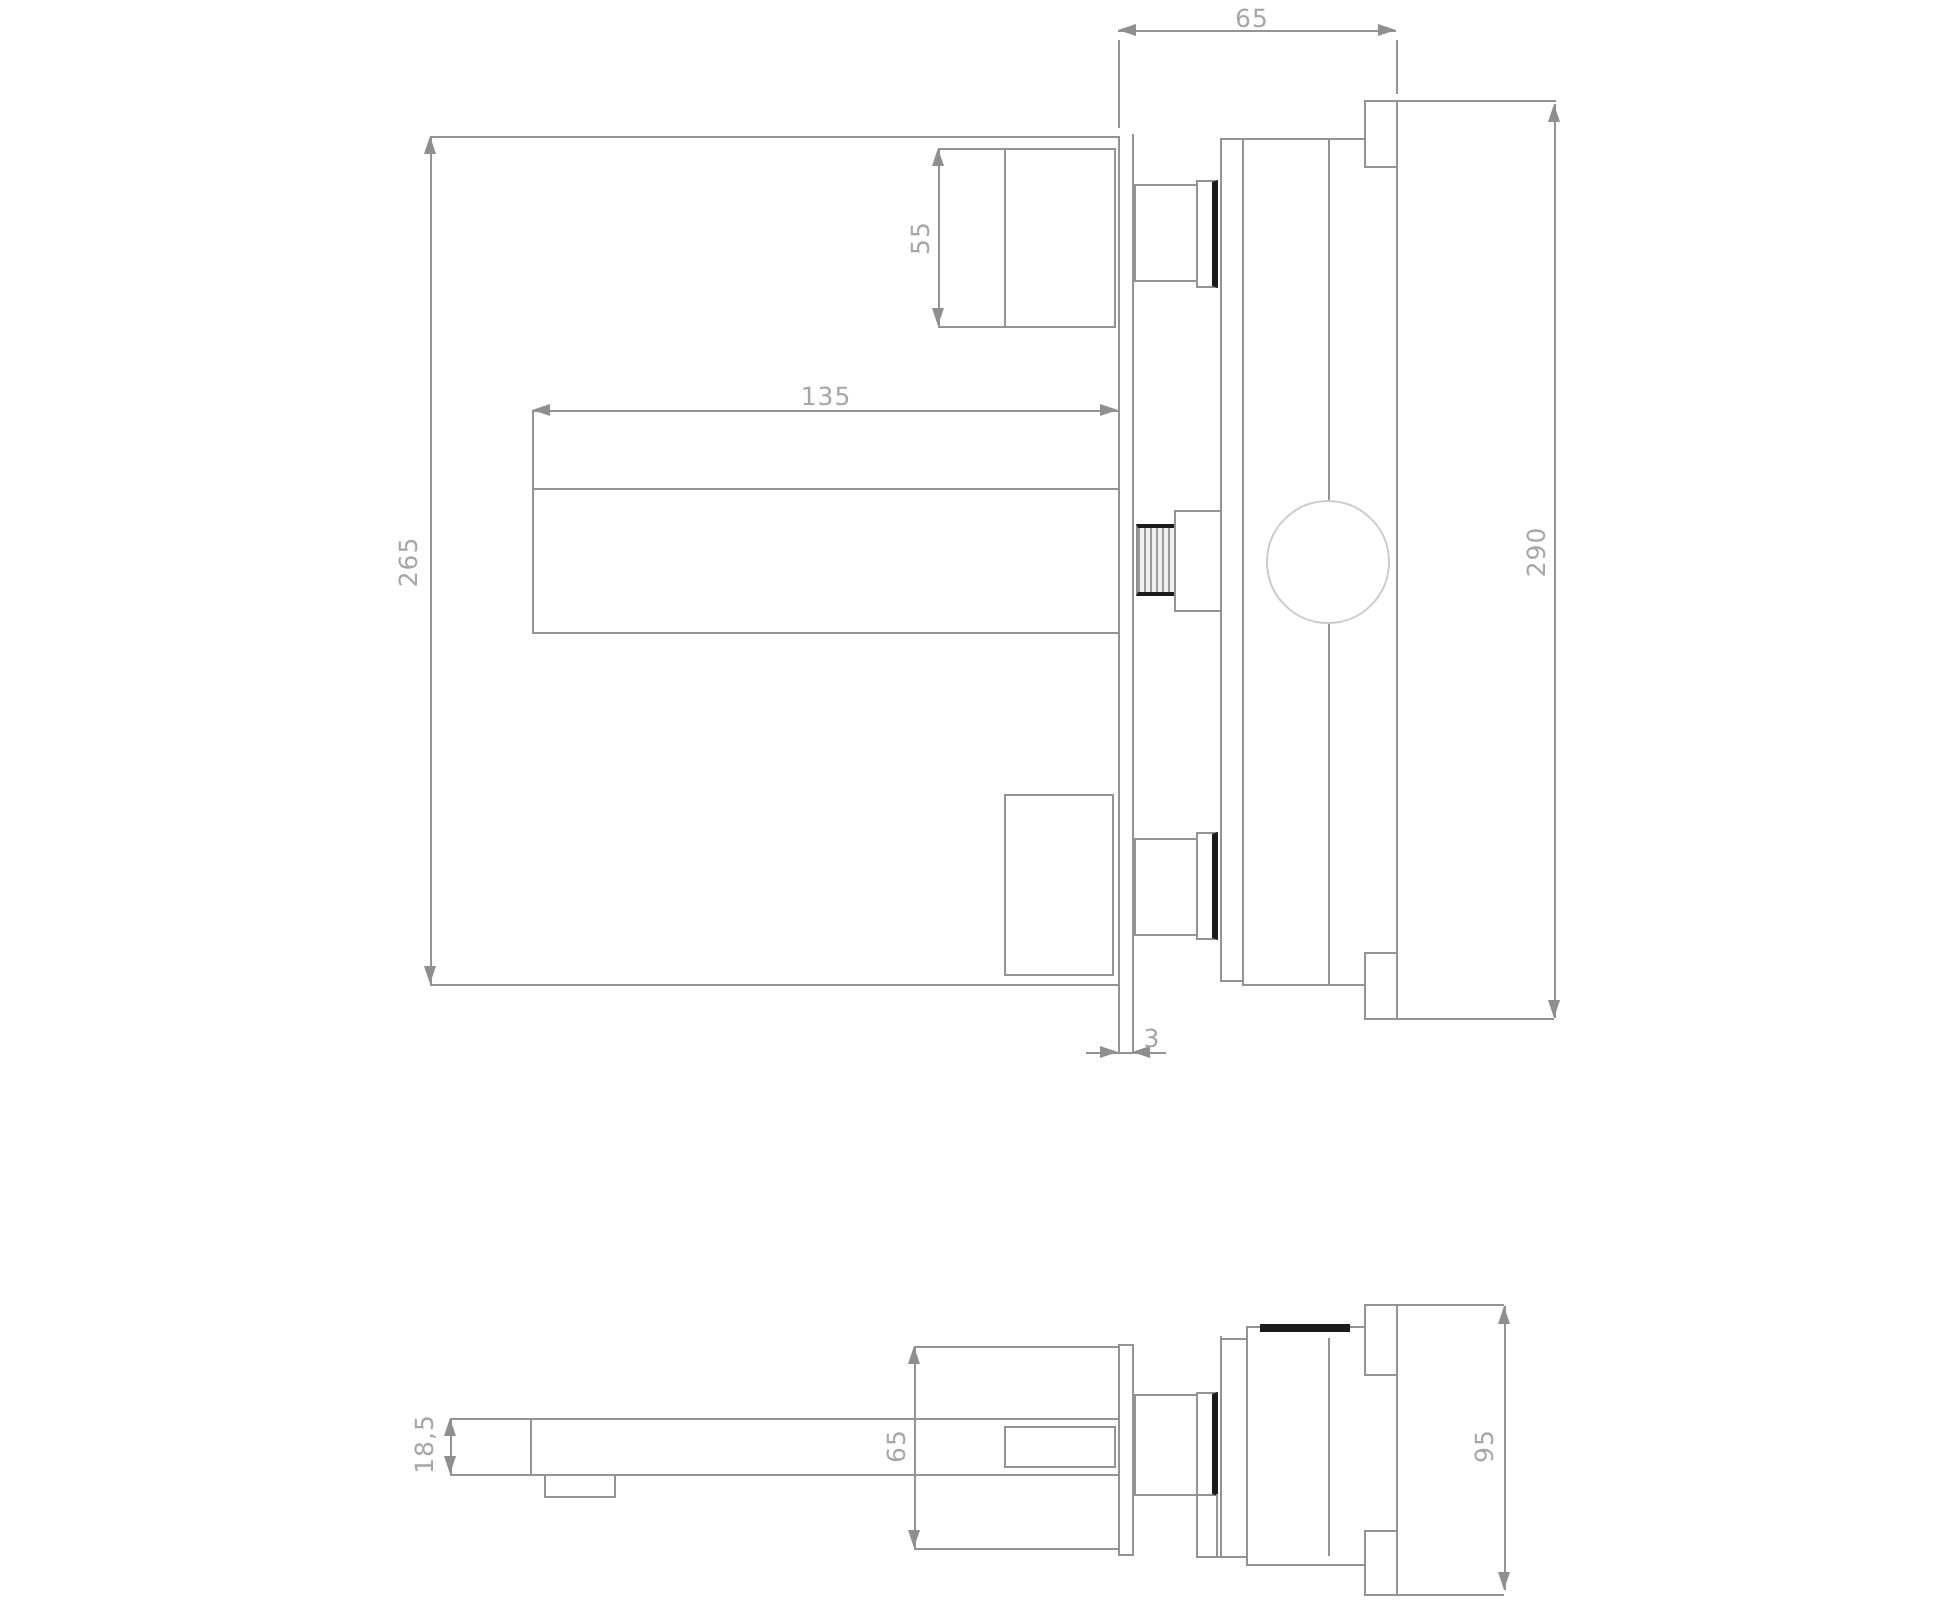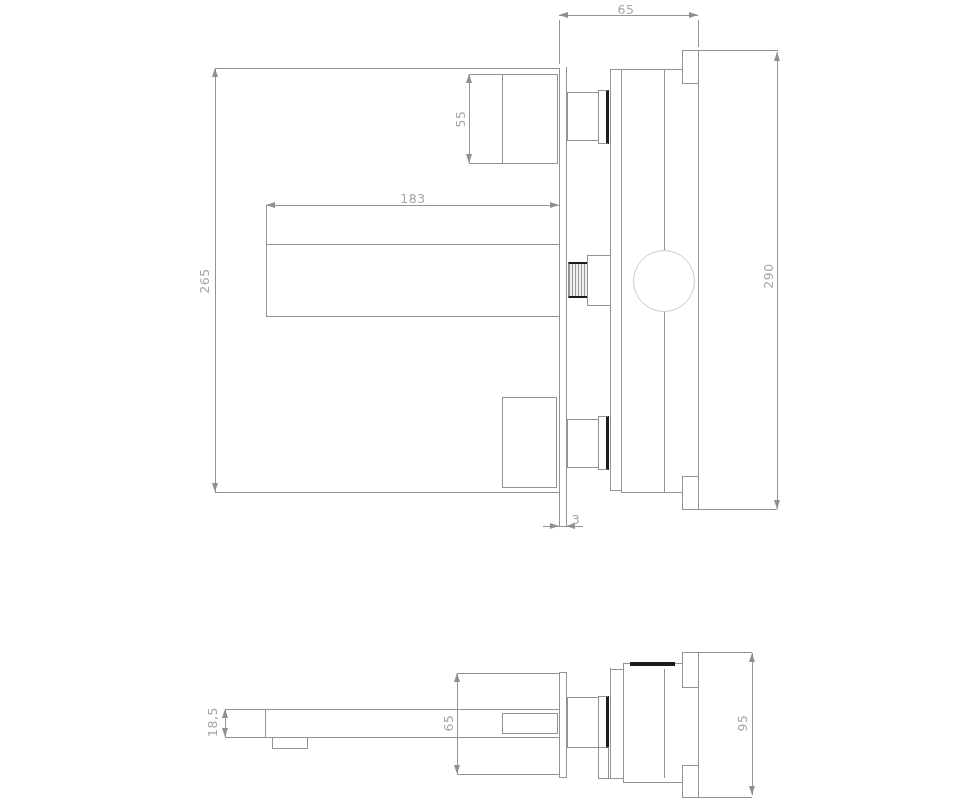--- a/index.html
+++ b/index.html
@@ -38,21 +38,21 @@
 
     <div class="au" style="left:212px;top:68px;"></div>
     <div class="ad" style="left:212px;top:483px;"></div>
     <div class="dtv" style="left:204px;top:281px;">265</div>
 
     <div class="rc" style="left:266px;top:205px;width:294px;height:112px;"></div>
     <div class="h" style="left:266px;top:244px;width:293px;"></div>
 
     <div class="al" style="left:266px;top:202px;"></div>
     <div class="ar" style="left:550px;top:202px;"></div>
-    <div class="dt" style="left:413px;top:198px;">183</div>
+    <div class="dt" style="left:413px;top:198px;">135</div>
 
     <div class="rc" style="left:469px;top:74px;width:89px;height:90px;"></div>
     <div class="v" style="left:502px;top:74px;height:89px;"></div>
 
     <div class="au" style="left:466px;top:74px;"></div>
     <div class="ad" style="left:466px;top:154px;"></div>
     <div class="dtv" style="left:460px;top:119px;">55</div>
 
     <div class="rc" style="left:502px;top:397px;width:55px;height:91px;"></div>
 

